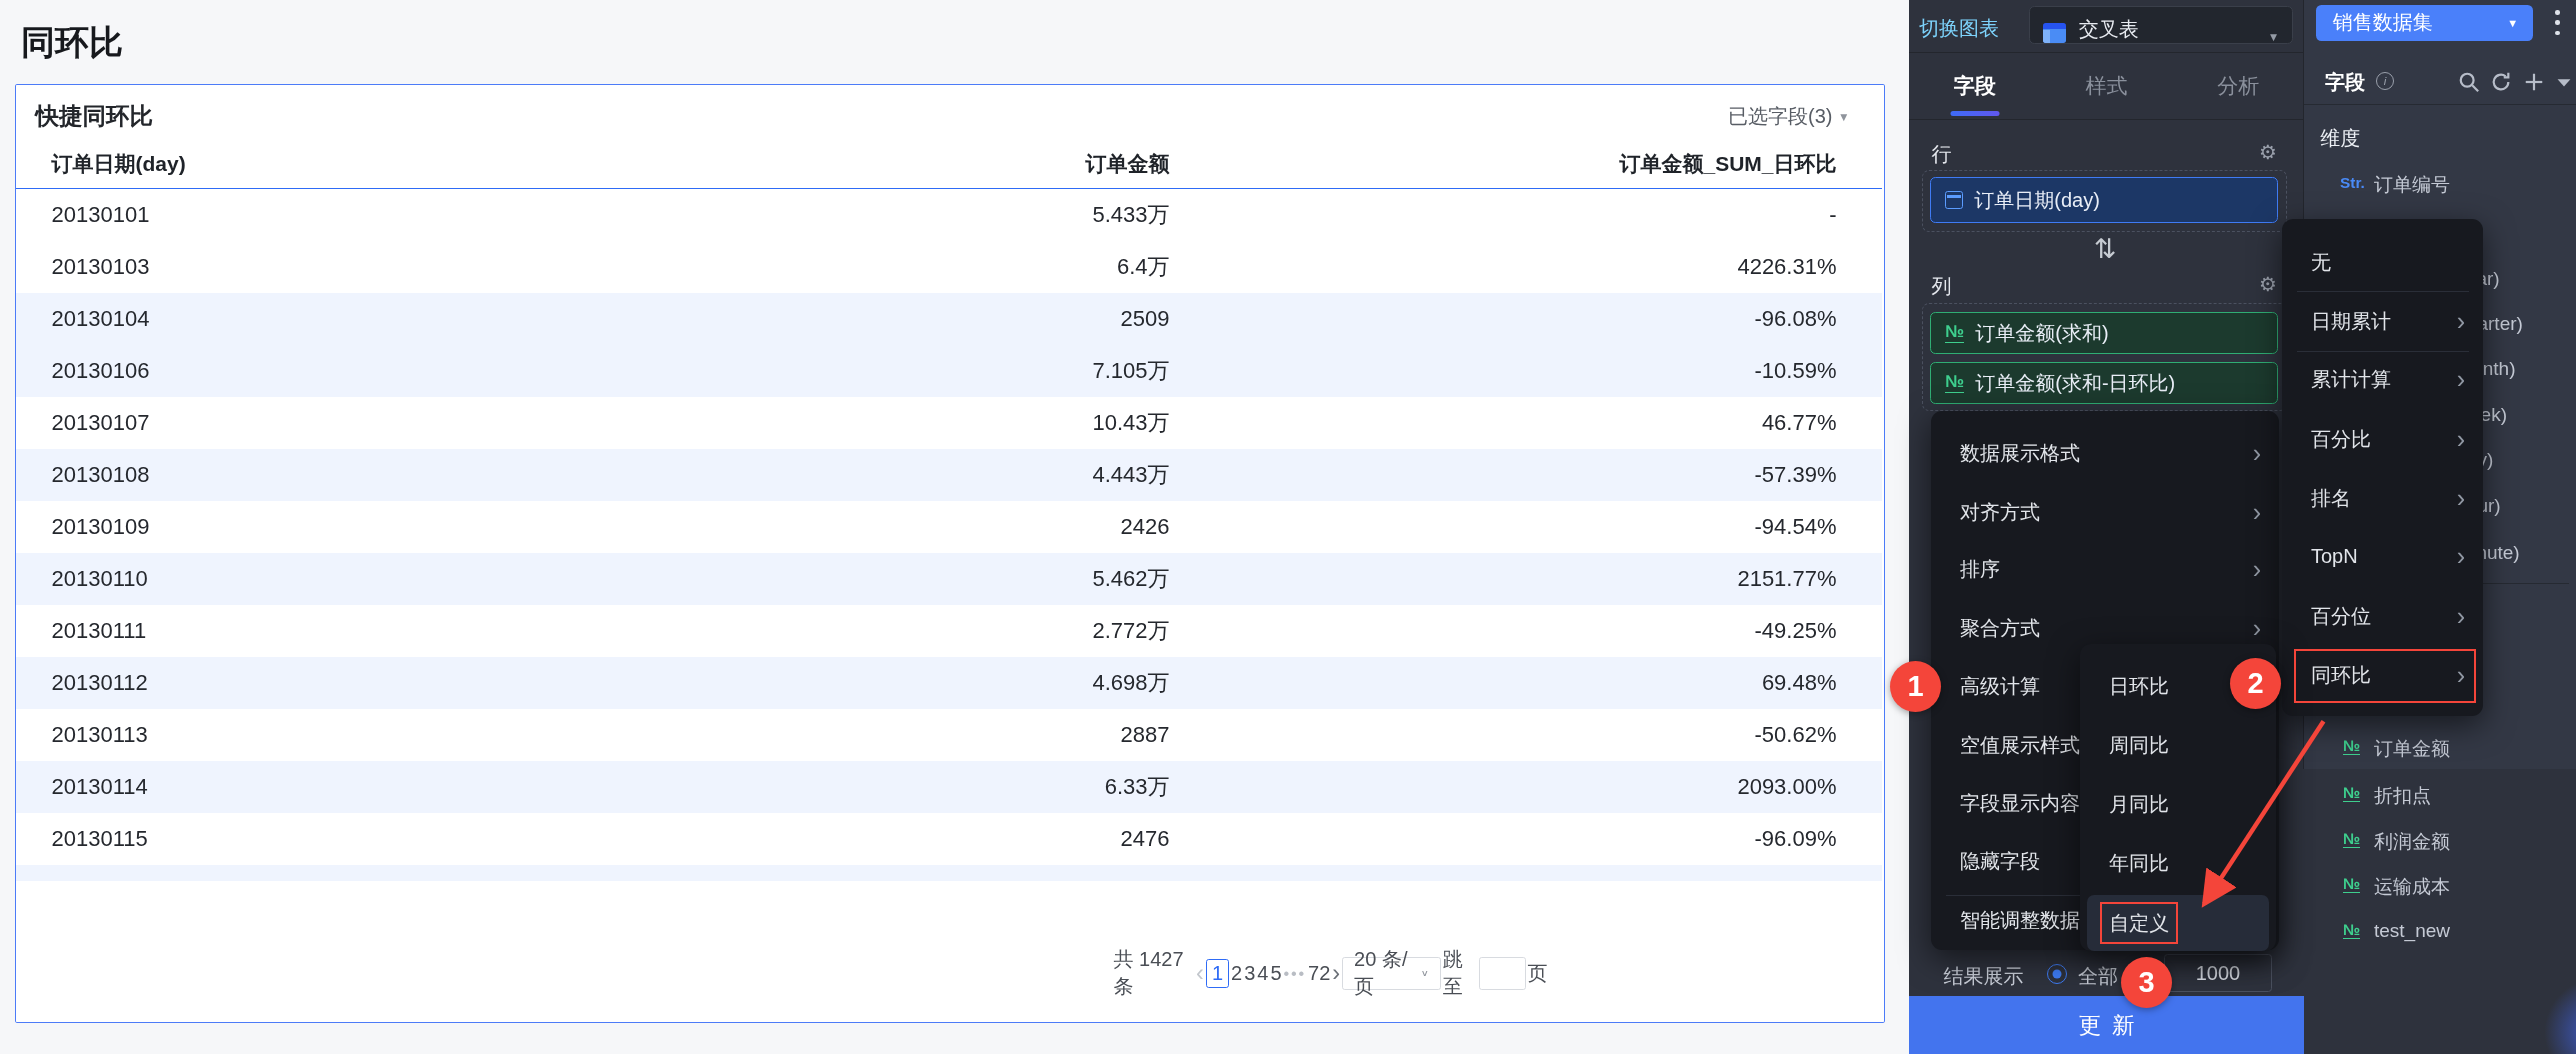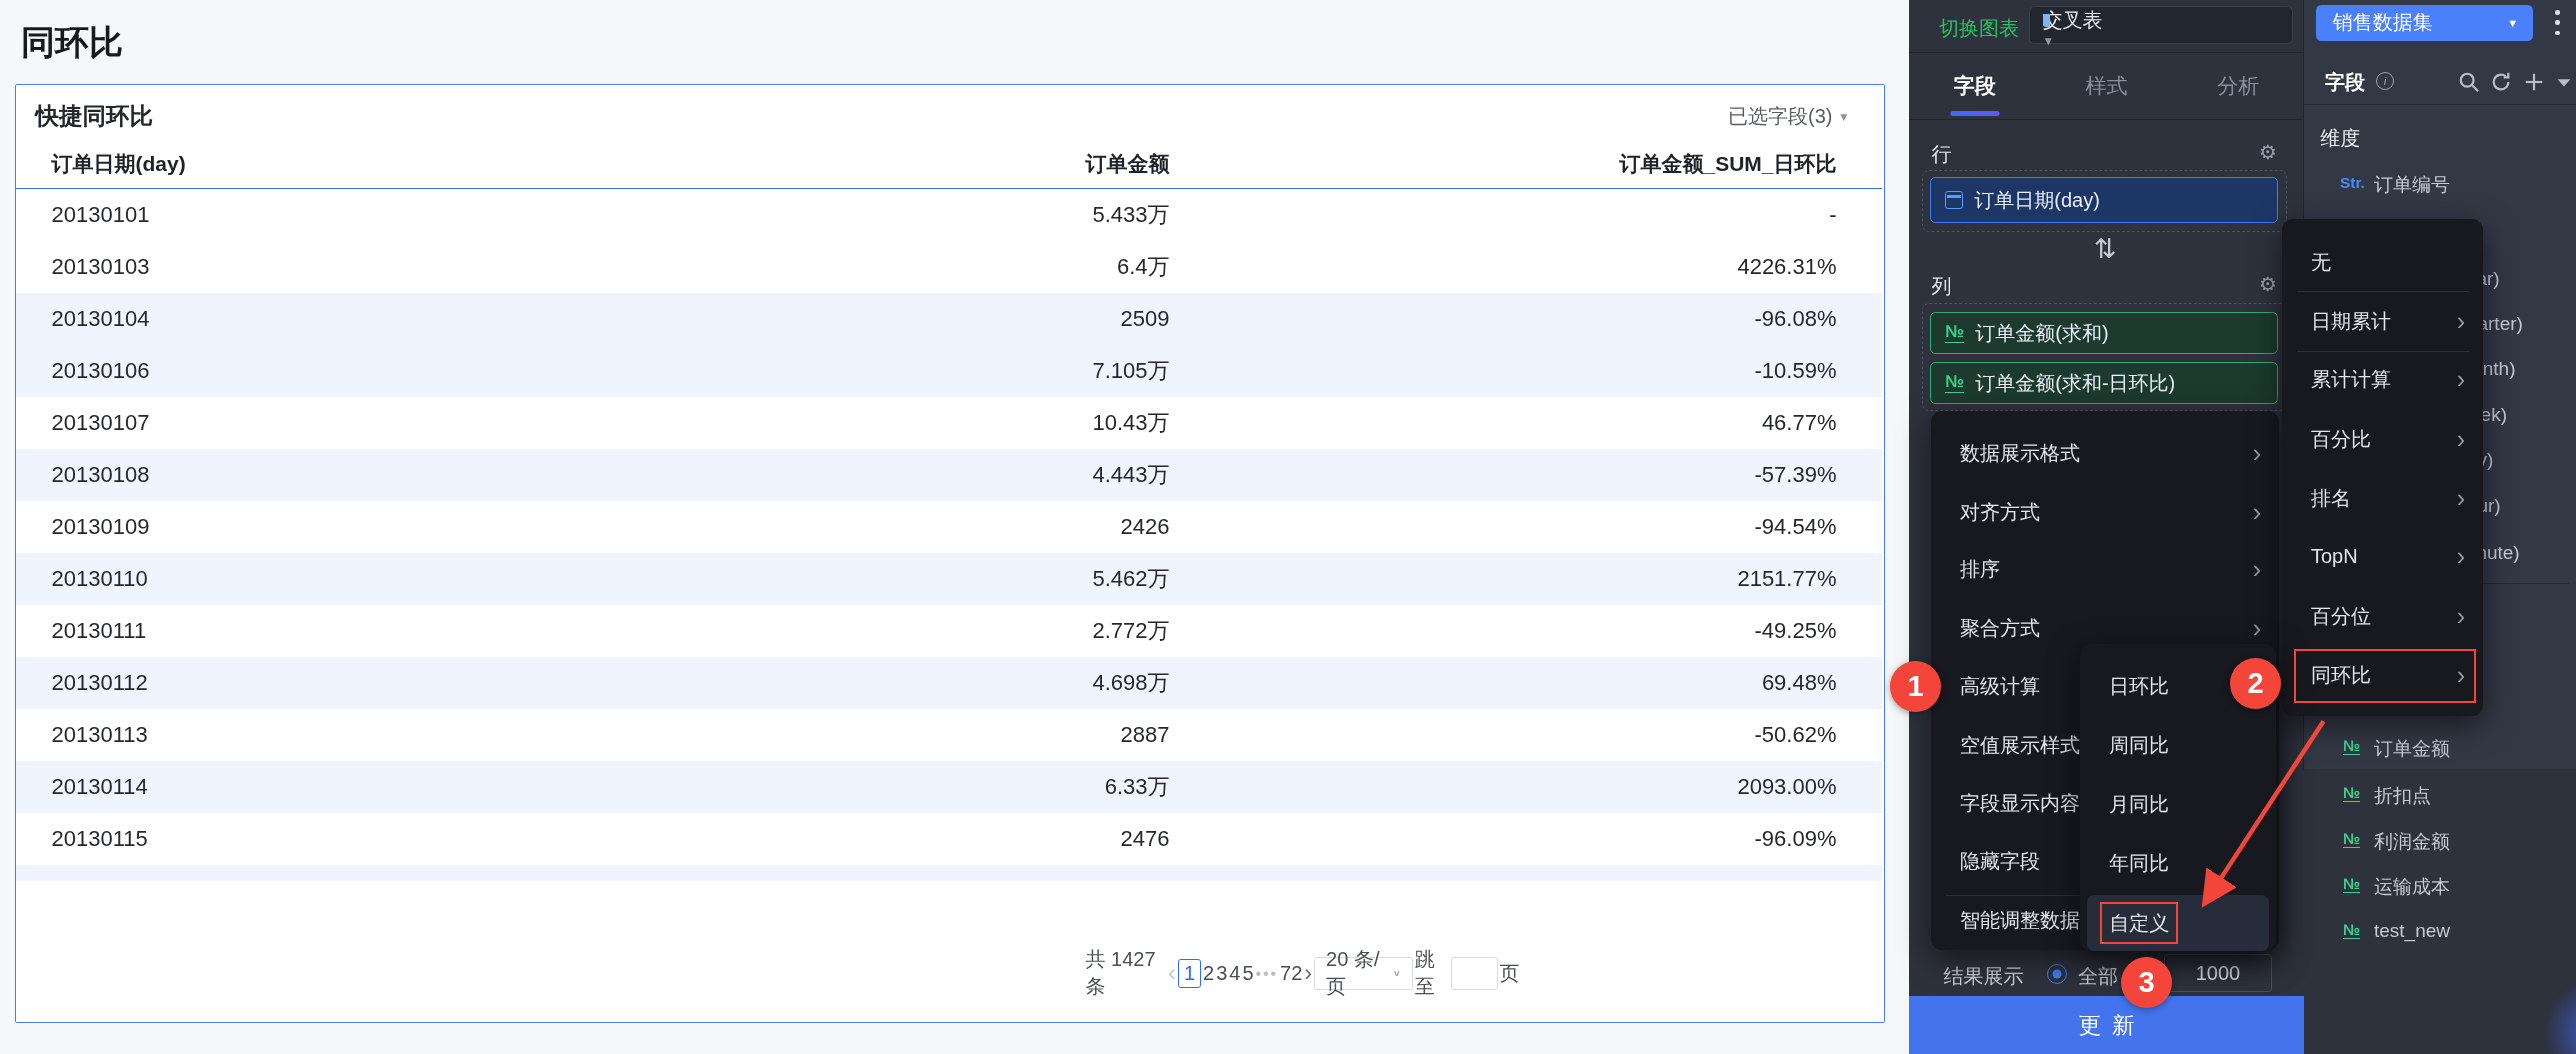--- a/index.html
+++ b/index.html
@@ -18,35 +18,35 @@
   
   .tbl { position:absolute; left:0; top:54px; width:1866px; }
   .trow { display:grid; grid-template-columns:618px 536px 667px; align-items:center; height:52px; font-size:22px; color:#25282e; }
   .trow.head { height:50px; border-bottom:1.8px solid #2e6bf6; font-weight:700; color:#1f2329; font-size:21px; }
   .trow .c1 { padding-left:36px; text-align:left; }
   .trow .c2, .trow .c3 { text-align:right; }
   .trow.stripe { background:#eff4fe; }
   .trow.partial { height:16.3px; overflow:hidden; }
 
   
-  .pager { position:absolute; top:871px; left:1070px; width:434px; height:34px; display:flex; align-items:center; gap:2px; font-size:20px; color:#4a4e55; }
+  .pager { position:absolute; top:871px; left:1098px; width:434px; height:34px; display:flex; align-items:center; gap:2px; font-size:20px; color:#4a4e55; }
   .pg-arrow { font-size:23.5px; color:#c3c7cd; }
   .pg-arrow.next { color:#6b7077; }
   .pg-num { cursor:pointer; }
   .pg-cur { width:27px; height:29px; border:0.9px solid #2e6bf6; border-radius:2.7px; color:#2e6bf6; display:flex; align-items:center; justify-content:center; }
   .pg-dots { color:#b9bdc4; letter-spacing:1.8px; font-size:16.3px; }
   .pg-size { height:33px; padding:0 11px; border:0.9px solid #d8dbe0; border-radius:2.7px; display:flex; align-items:center; gap:7.2px; background:#fff; }
   .pg-size .caret { font-size:11px; color:#8f949c; transform:scaleY(.8); }
   .pg-jump-input { width:47px; height:33px; border:0.9px solid #d8dbe0; border-radius:2.7px; background:#fff; }
 
   
   .config { position:absolute; left:1909px; top:0; width:395px; height:1055px; background:#2e323d; }
   .cfg-topbar { position:absolute; left:0; top:0; width:100%; height:53px; border-bottom:0.9px solid #23262d; }
-  .switch-label { position:absolute; left:30px; top:14.5px; font-size:20px; color:#22c55e; }
-  .chart-select { position:absolute; left:120px; top:6.3px; width:264px; height:38px; background:#22262e; border:0.9px solid #3a3f4a; border-radius:5.4px; display:flex; align-items:flex-start; padding:0 12.6px; cursor:pointer;flex-direction:column; }
+  .switch-label { position:absolute; left:10px; top:14.5px; font-size:20px; color:#7dd3fc; }
+  .chart-select { position:absolute; left:120px; top:6.3px; width:264px; height:38px; background:#22262e; border:0.9px solid #3a3f4a; border-radius:5.4px; display:flex; align-items:flex-end; padding:0 12.6px; cursor:pointer; }
   .ct-icon { width:23.5px; height:20px; border-radius:2.7px; background:linear-gradient(180deg,#2653f0 0 6.3px,#4a8cf5 6.3px); position:relative; margin-right:12.6px; }
   .ct-icon::after { content:""; position:absolute; left:0; top:6.3px; width:7.2px; height:13.5px; background:#7fb2f9; border-radius:0 0 0 2.7px; }
   .chart-select .lbl { font-size:20px; color:#e8ebf1; flex:1; }
   .chart-select .caret { font-size:11.7px; color:#959ba6; }
 
   .tabs { position:absolute; left:0; top:53px; width:100%; height:67px; display:flex; border-bottom:0.9px solid #23262d; }
   .tab { flex:1; display:flex; align-items:center; justify-content:center; font-size:21px; color:#8a909c; position:relative; cursor:pointer; }
   .tab.active { color:#fff; font-weight:700; }
   .tab.active .underline { position:absolute; bottom:2.7px; left:50%; transform:translateX(-50%); width:49px; height:5.4px; border-radius:2.7px; background:linear-gradient(90deg,#3e6bf7,#6157ee); }
 

